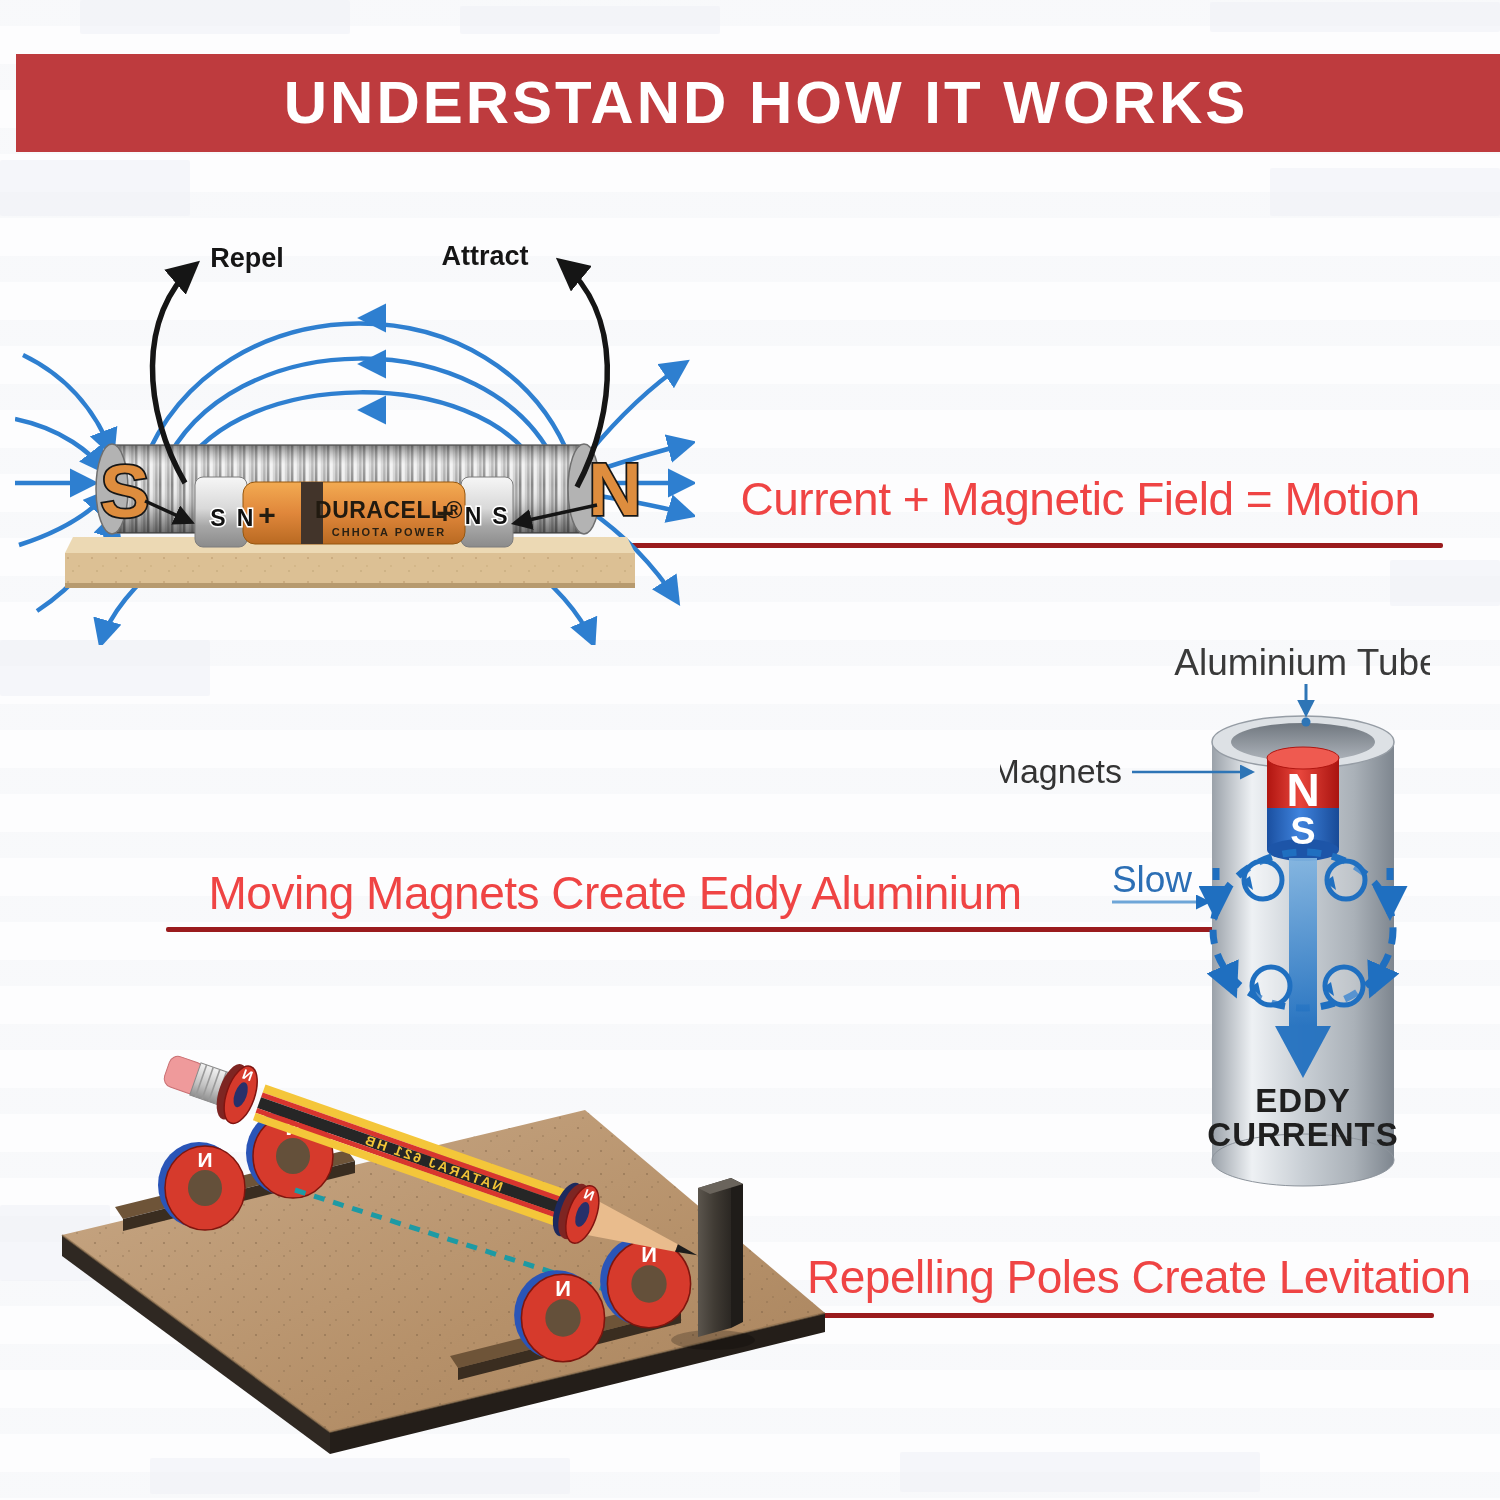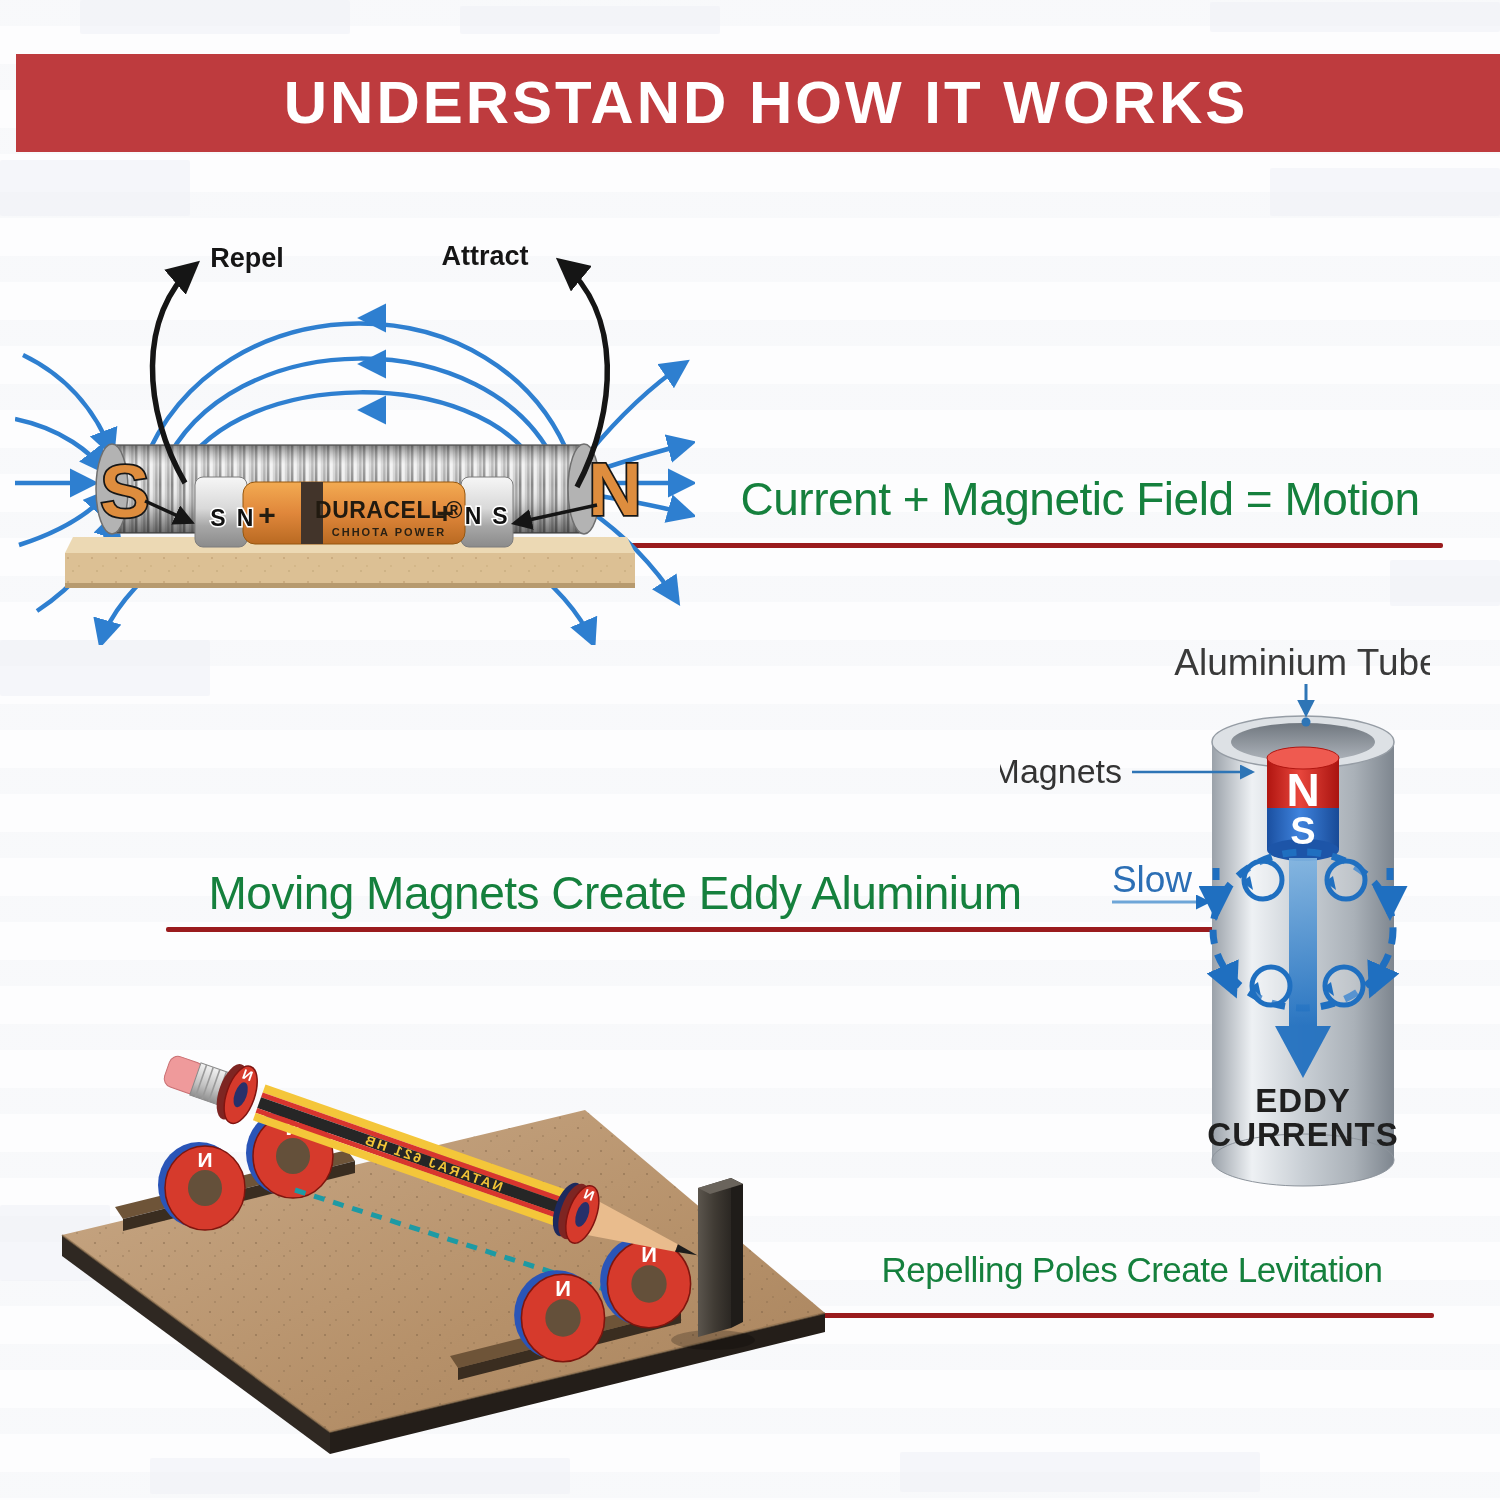--- a/index.html
+++ b/index.html
@@ -4,21 +4,21 @@
 <style>
   html,body{margin:0;padding:0;background:#ffffff;}
   .page{position:relative;width:1500px;height:1500px;overflow:hidden;
         background:#fdfdfe;font-family:"Liberation Sans","DejaVu Sans",sans-serif;}
   .page::before{content:"";position:absolute;inset:0;z-index:0;
         background:repeating-linear-gradient(180deg,rgba(203,212,222,.10) 0 26px,rgba(255,255,255,0) 26px 64px);}
   .streak{position:absolute;z-index:0;background:#eef1f5;opacity:.55;border-radius:2px;}
   .banner{position:absolute;left:16px;top:54px;width:1500px;height:98px;background:#be3b3e;z-index:2;}
   .banner-title{width:100%;height:98px;line-height:98px;text-align:center;color:#ffffff;
         font-size:60px;font-weight:800;letter-spacing:3px;white-space:nowrap;}
-  .heading{position:absolute;z-index:2;color:#15803d;font-size:44px;font-weight:400;
+  .heading{position:absolute;z-index:2;color:#ef4444;font-size:44px;font-weight:400;
         letter-spacing:-0.5px;text-align:center;white-space:nowrap;}
   .accent-line{position:absolute;height:5px;background:#9a1b1d;z-index:1;border-radius:2px;}
   .fig{position:absolute;z-index:2;}
   svg text{font-family:"Liberation Sans","DejaVu Sans",sans-serif;}
 </style>
 </head>
 <body>
 
 <div class="page">
 
@@ -36,21 +36,21 @@
   <header class="banner">
     <div class="banner-title">UNDERSTAND HOW IT WORKS</div>
   </header>
 
   <div class="heading" style="left:705px;top:472px;width:750px;font-size:46px;">Current + Magnetic Field = Motion</div>
   <div class="accent-line" style="left:601px;top:543px;width:842px;"></div>
 
   <div class="heading" style="left:170px;top:866px;width:890px;font-size:46px;">Moving Magnets Create Eddy Aluminium</div>
   <div class="accent-line" style="left:166px;top:927px;width:1067px;"></div>
 
-  <div class="heading" style="left:807px;top:1250px;width:650px;font-size:35px;">Repelling Poles Create Levitation</div>
+  <div class="heading" style="left:807px;top:1250px;width:650px;font-size:46px;">Repelling Poles Create Levitation</div>
   <div class="accent-line" style="left:818px;top:1313px;width:616px;"></div>
 
   <svg class="fig" style="left:15px;top:215px;" width="680" height="430" viewBox="0 0 680 430">
     <defs>
       <marker id="arwB" viewBox="0 0 10 10" refX="8" refY="5" markerWidth="6" markerHeight="6" orient="auto">
           <path d="M0,0L10,5L0,10z" fill="#151515"></path>
         </marker>
       <marker id="arwU" viewBox="0 0 10 10" refX="8" refY="5" markerWidth="6.5" markerHeight="6.5" orient="auto">
           <path d="M0,0L10,5L0,10z" fill="#2e7fd0"></path>
         </marker>

